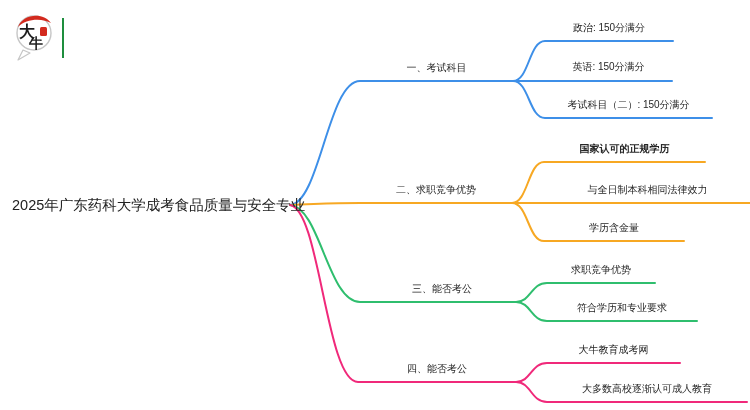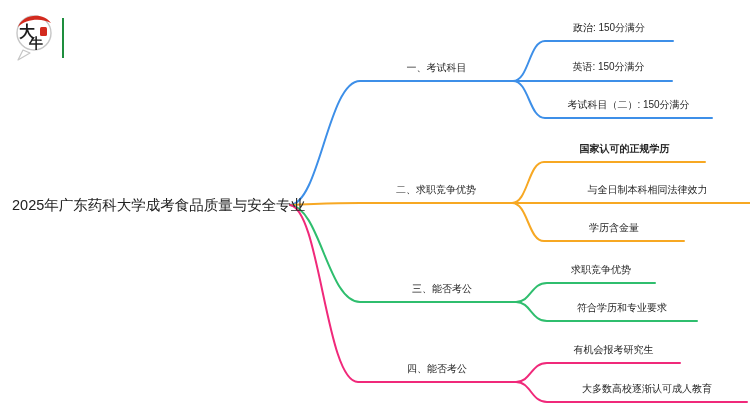--- a/index.html
+++ b/index.html
@@ -73,14 +73,14 @@
 <div class="label" style="left:545px;top:57px;width:127px;">英语: 150分满分</div>
 <div class="label" style="left:545px;top:95px;width:167px;">考试科目（二）: 150分满分</div>
 
 <div class="label" style="left:544px;top:139px;width:161px;font-weight:bold;">国家认可的正规学历</div>
 <div class="label" style="left:545px;top:180px;width:205px;">与全日制本科相同法律效力</div>
 <div class="label" style="left:544px;top:218px;width:140px;">学历含金量</div>
 
 <div class="label" style="left:547px;top:260px;width:108px;">求职竞争优势</div>
 <div class="label" style="left:547px;top:298px;width:150px;">符合学历和专业要求</div>
 
-<div class="label" style="left:547px;top:340px;width:133px;">有机会报考研究生</div>
+<div class="label" style="left:547px;top:340px;width:133px;">大牛教育成考网</div>
 <div class="label" style="left:547px;top:379px;width:200px;text-align:center;">大多数高校逐渐认可成人教育</div>
 
 </body></html>

